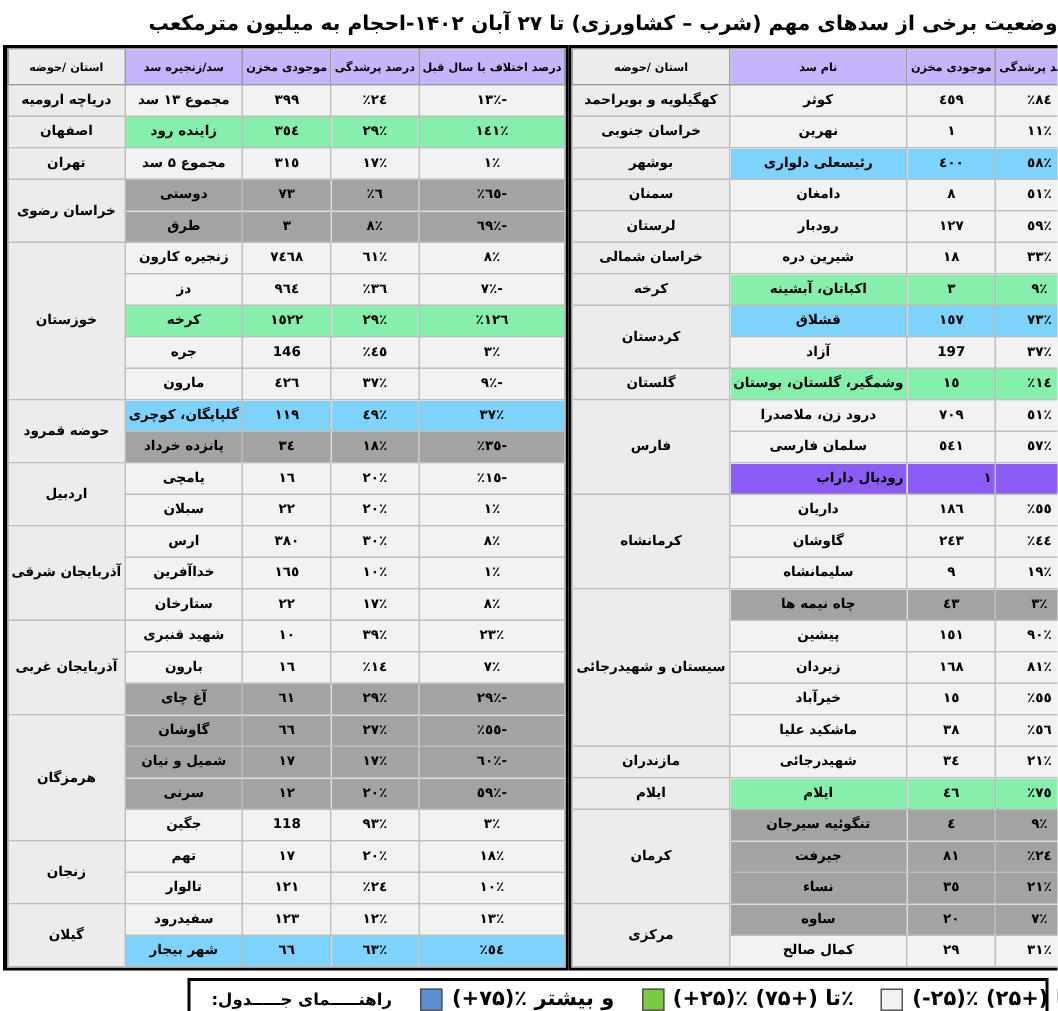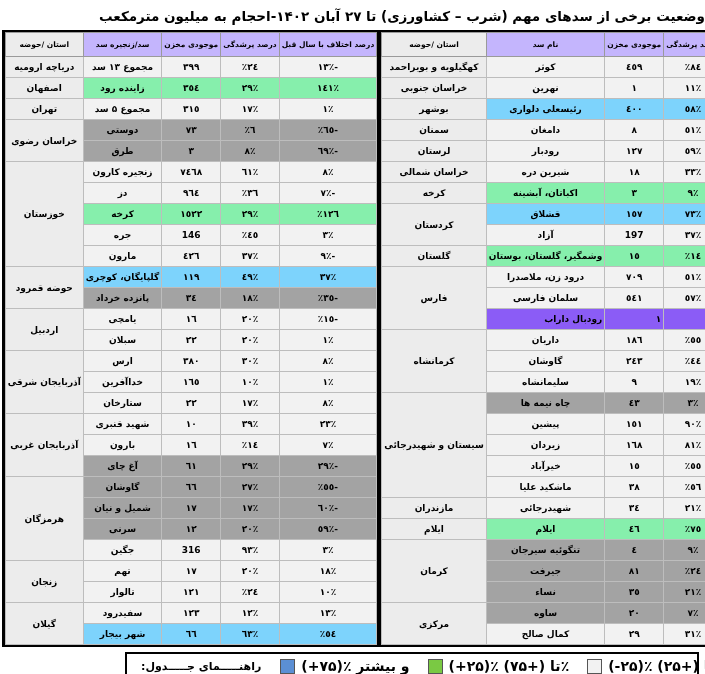--- a/index.html
+++ b/index.html
@@ -467,21 +467,21 @@
             </tr>
             <tr>
               <td class="c-diff f-yellow">-٥۹٪</td>
               <td class="c-fill f-yellow">۲۰٪</td>
               <td class="c-vol f-yellow">۱۲</td>
               <td class="c-dam f-yellow">سرنی</td>
             </tr>
             <tr>
               <td class="c-diff f-white">۳٪</td>
               <td class="c-fill f-white">۹۳٪</td>
-              <td class="c-vol f-white">316</td>
+              <td class="c-vol f-white">118</td>
               <td class="c-dam f-white">جگین</td>
             </tr>
             <tr>
               <td class="c-diff f-white">۱۸٪</td>
               <td class="c-fill f-white">۲۰٪</td>
               <td class="c-vol f-white">۱۷</td>
               <td class="c-dam f-white">تهم</td>
               <td class="c-prov prov-cell" rowspan="2">زنجان</td>
             </tr>
             <tr>

